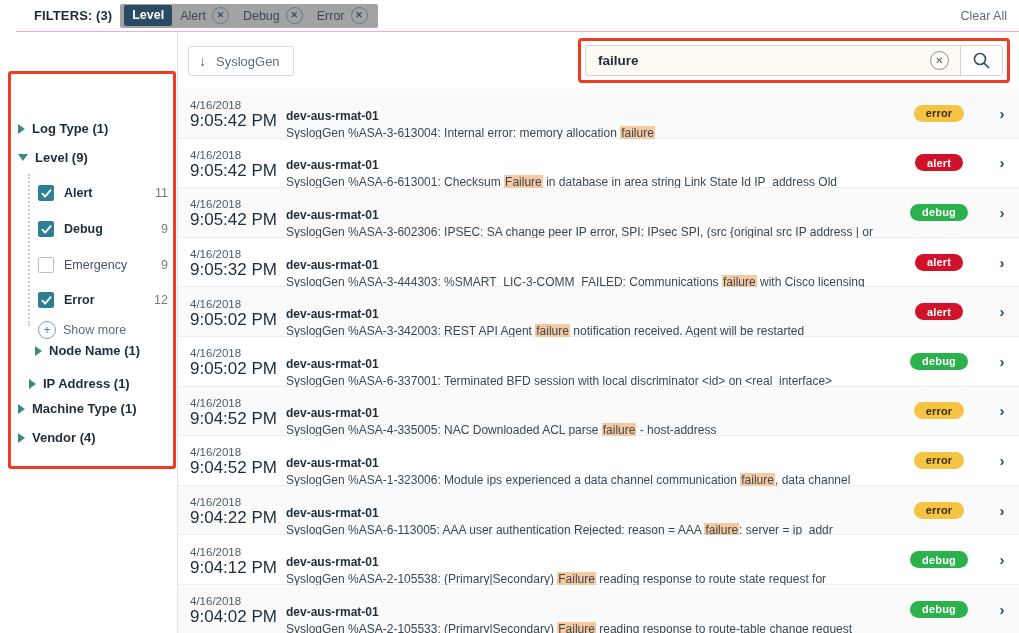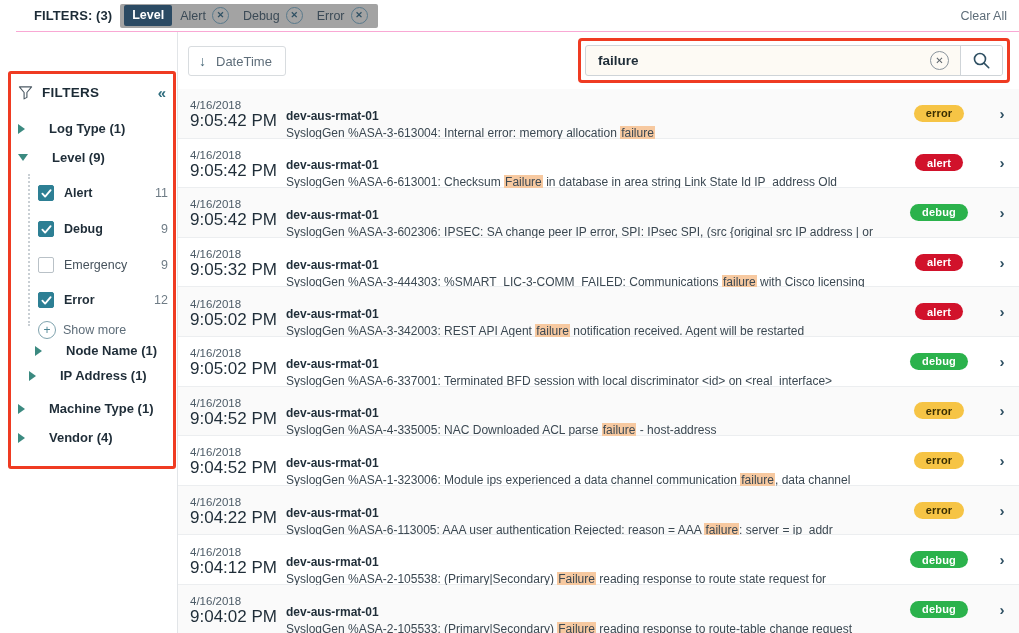--- a/index.html
+++ b/index.html
@@ -48,21 +48,21 @@
     border:3px solid #ef3b22;border-radius:3px;box-sizing:border-box;pointer-events:none;
   }
   .side-head{
     position:absolute;left:18px;top:47px;width:148px;height:26px;
     display:flex;align-items:center;
   }
   .funnel{width:15px;height:15px;margin-right:9px;flex:0 0 auto;}
   .side-title{font-size:13.5px;font-weight:bold;color:#1c2b36;letter-spacing:.3px;}
   .collapse{margin-left:auto;color:#2f6d7e;font-size:15px;font-weight:bold;line-height:1;}
 
-  .grp{position:absolute;left:18px;display:flex;align-items:center;gap:24px;}
+  .grp{position:absolute;left:18px;display:flex;align-items:center;gap:7px;}
   .tri{width:0;height:0;flex:0 0 auto;}
   .tri-right{border-left:7px solid #3b8a80;border-top:5px solid transparent;border-bottom:5px solid transparent;}
   .tri-down{border-top:7px solid #3b8a80;border-left:5px solid transparent;border-right:5px solid transparent;}
   .grp-label{font-size:13px;font-weight:bold;color:#1f2d38;white-space:nowrap;}
 
   .dashline{
     position:absolute;left:28px;top:142px;width:0;height:152px;
     border-left:2px dotted #c9cfd4;
   }
 
@@ -171,29 +171,20 @@
       <span class="chip-val">
         <span>Error</span>
         <span class="xcircle">✕</span>
       </span>
     </div>
     <div class="clear-all">Clear All</div>
   </div>
 
   <div class="sidebar">
 
-    <div class="side-head">
-      <span class="funnel">
-        <svg width="15" height="15" viewBox="0 0 16 16">
-            <path d="M1.5 2h13l-5 6v5.2l-3 1.6V8z" fill="none" stroke="#4c5a64" stroke-width="1.2" stroke-linejoin="round"></path>
-          </svg>
-      </span>
-      <span class="side-title">FILTERS</span>
-      <span class="collapse">«</span>
-    </div>
 
     <div class="grp" style="top:89px;">
       <span class="tri tri-right"></span>
       <span class="grp-label">Log Type (1)</span>
     </div>
 
     <div class="grp" style="top:118px;">
       <span class="tri tri-down"></span>
       <span class="grp-label">Level (9)</span>
     </div>
@@ -238,42 +229,42 @@
 
     <div class="showmore">
       <span class="plus">+</span>
       <span class="lbl">Show more</span>
     </div>
 
     <div class="grp" style="top:311px;margin-left:17px;">
       <span class="tri tri-right"></span>
       <span class="grp-label">Node Name (1)</span>
     </div>
-    <div class="grp" style="top:336px;padding-left:11px;">
+    <div class="grp" style="top:344px;padding-left:11px;">
       <span class="tri tri-right"></span>
       <span class="grp-label">IP Address (1)</span>
     </div>
     <div class="grp" style="top:369px;">
       <span class="tri tri-right"></span>
       <span class="grp-label">Machine Type (1)</span>
     </div>
     <div class="grp" style="top:398px;">
       <span class="tri tri-right"></span>
       <span class="grp-label">Vendor (4)</span>
     </div>
 
     <div class="side-redbox"></div>
   </div>
 
   <div class="main">
 
     <div class="toolbar">
       <div class="dt-btn">
         <span class="dt-arrow">↓</span>
-        <span class="dt-label">DateTime</span>
+        <span class="dt-label">SyslogGen</span>
       </div>
 
       <div class="search-wrap">
         <div class="search-val" placeholder="Search">failure</div>
         <span class="clear-x">✕</span>
         <span class="search-btn">
           <svg width="19" height="19" viewBox="0 0 20 20">
             <circle cx="8.4" cy="8.4" r="5.8" fill="none" stroke="#2f5063" stroke-width="1.7"></circle>
             <line x1="12.7" y1="12.7" x2="17.6" y2="17.6" stroke="#2f5063" stroke-width="1.7" stroke-linecap="round"></line>
           </svg>

